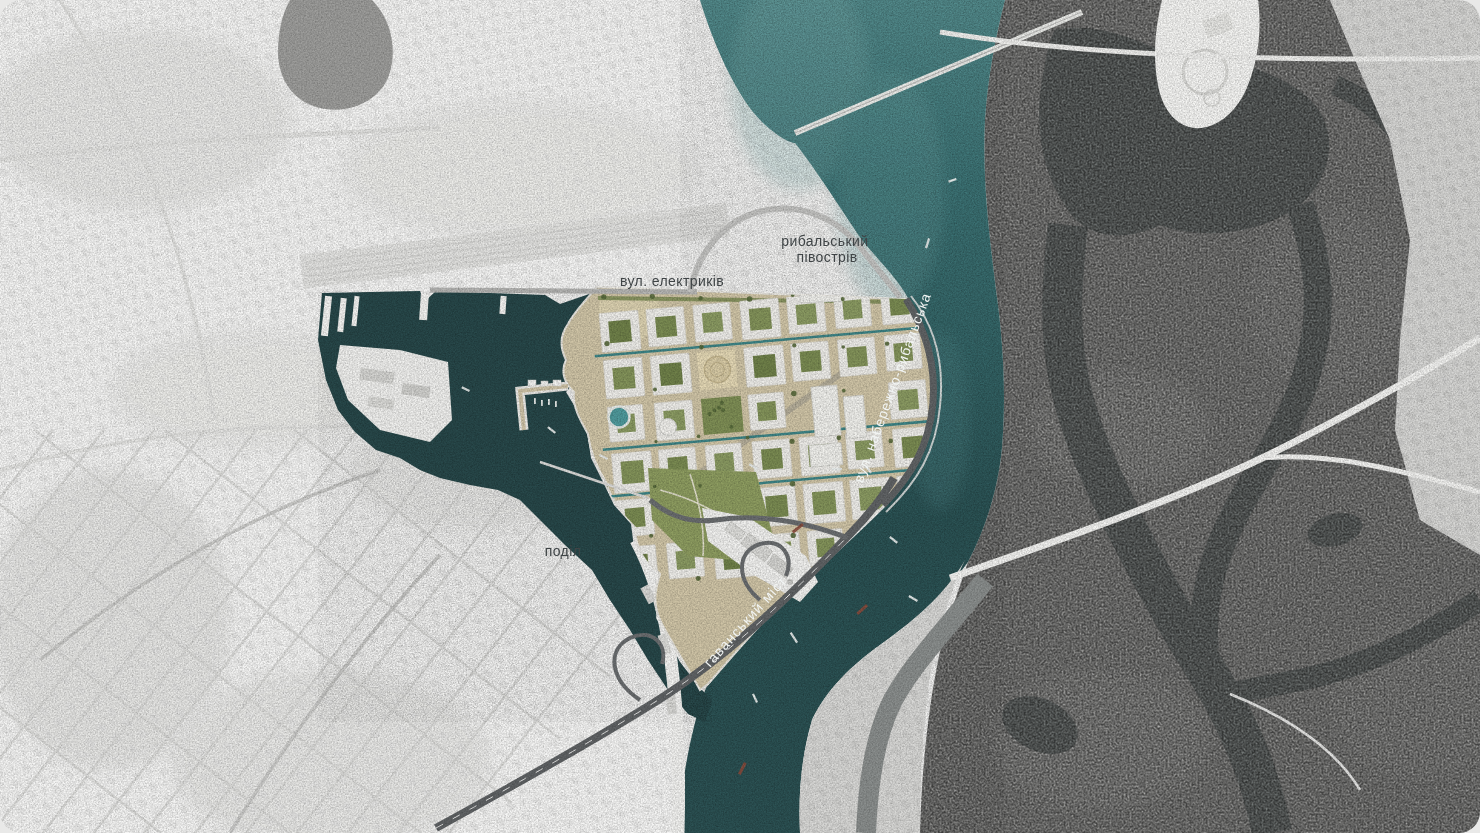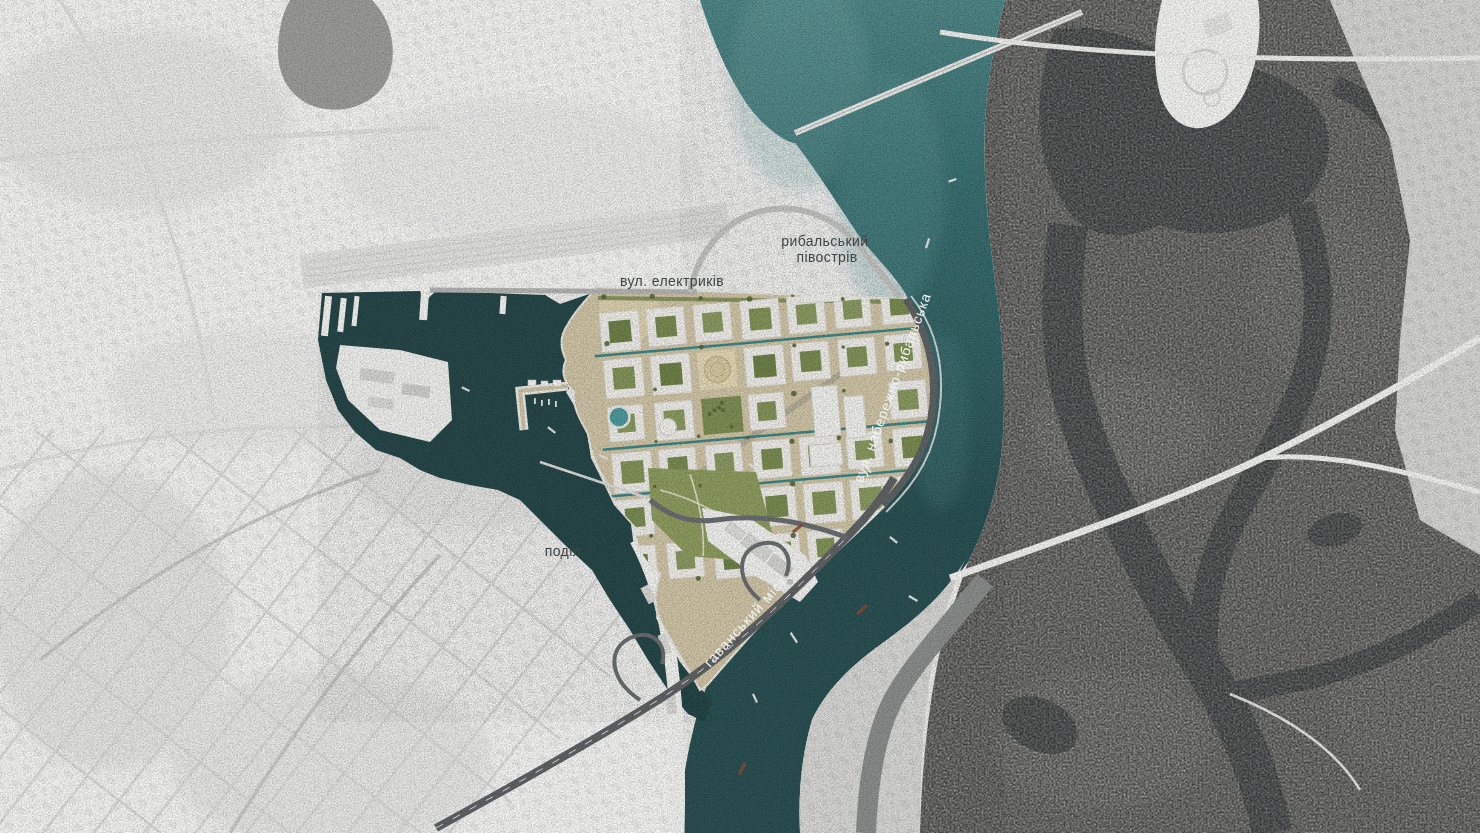--- a/index.html
+++ b/index.html
@@ -1,16 +1,16 @@
 <!DOCTYPE html>
 <html><head>
 <meta charset="utf-8">
 <style>
   html,body{margin:0;padding:0;background:#e9e9e8;}
-  #stage{position:relative;width:1480px;height:833px;overflow:hidden;font-family:"Liberation Sans",sans-serif;}
+  #stage{position:relative;width:1480px;height:833px;overflow:hidden;font-family:"Liberation Sans",sans-serif;border-radius:21px;}
   svg{display:block}
   .lbl{font-family:"Liberation Sans",sans-serif;font-weight:400;}
 </style>
 </head>
 <body>
 
 <div id="stage">
 <svg width="1480" height="833" viewBox="0 0 1480 833">
   <defs>
     <linearGradient id="riverGrad" x1="0" y1="0" x2="0" y2="833" gradientUnits="userSpaceOnUse">

